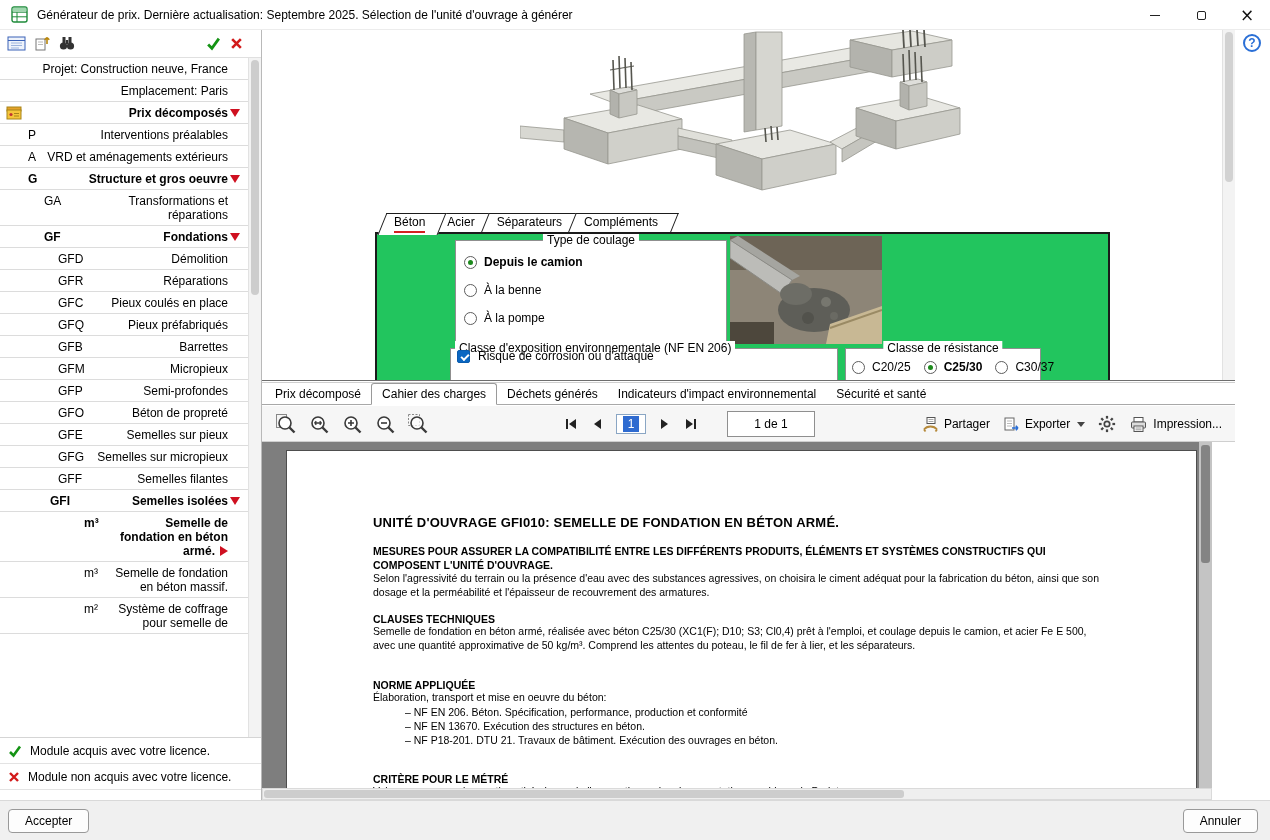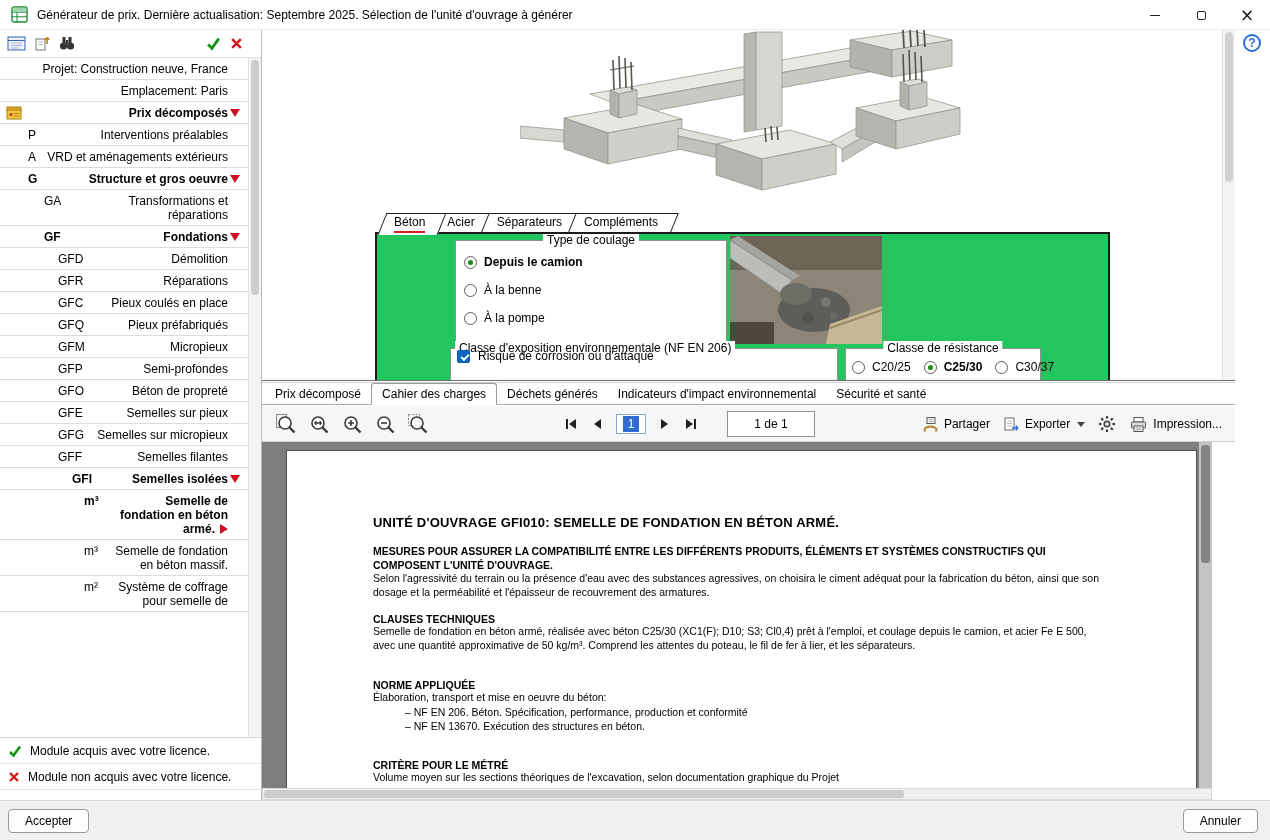--- a/index.html
+++ b/index.html
@@ -238,20 +238,24 @@
       </div>
       <div class="tree-row">
         <span class="tree-code" style="left: 58px;">GFC</span>
         <span class="tree-label" style="margin-left: 72px;">Pieux coulés en place</span>
       </div>
       <div class="tree-row">
         <span class="tree-code" style="left: 58px;">GFQ</span>
         <span class="tree-label" style="margin-left: 92px;">Pieux préfabriqués</span>
       </div>
       <div class="tree-row">
+        <span class="tree-code" style="left: 58px;">GFB</span>
+        <span class="tree-label" style="margin-left: 92px;">Barrettes</span>
+      </div>
+      <div class="tree-row">
         <span class="tree-code" style="left: 58px;">GFM</span>
         <span class="tree-label" style="margin-left: 92px;">Micropieux</span>
       </div>
       <div class="tree-row">
         <span class="tree-code" style="left: 58px;">GFP</span>
         <span class="tree-label" style="margin-left: 92px;">Semi-profondes</span>
       </div>
       <div class="tree-row">
         <span class="tree-code" style="left: 58px;">GFO</span>
         <span class="tree-label" style="margin-left: 92px;">Béton de propreté</span>
@@ -262,21 +266,21 @@
       </div>
       <div class="tree-row">
         <span class="tree-code" style="left: 58px;">GFG</span>
         <span class="tree-label" style="margin-left: 92px;">Semelles sur micropieux</span>
       </div>
       <div class="tree-row">
         <span class="tree-code" style="left: 58px;">GFF</span>
         <span class="tree-label" style="margin-left: 92px;">Semelles filantes</span>
       </div>
       <div class="tree-row bold">
-        <span class="tree-code" style="left: 72px;">GFI</span>
+        <span class="tree-code" style="left: 50px;">GFI</span>
         <span class="tree-label" style="margin-left: 92px;">Semelles isolées</span>
         <span class="arrow-down"></span>
       </div>
       <div class="tree-row bold">
         <span class="tree-code" style="left: 84px;">m³</span>
         <span class="tree-label" style="margin-left: 112px;">Semelle de fondation en béton armé.<span class="arrow-right"></span></span>
       </div>
       <div class="tree-row">
         <span class="tree-code" style="left: 84px;">m³</span>
         <span class="tree-label" style="margin-left: 112px;">Semelle de fondation en béton massif.</span>
@@ -579,20 +583,21 @@
     <div class="page-content" style="padding-top:0;">
         <div class="doc-heading2">MESURES POUR ASSURER LA COMPATIBILITÉ ENTRE LES DIFFÉRENTS PRODUITS, ÉLÉMENTS ET SYSTÈMES CONSTRUCTIFS QUI COMPOSENT L'UNITÉ D'OUVRAGE.</div>
         <div class="doc-para">Selon l'agressivité du terrain ou la présence d'eau avec des substances agressives, on choisira le ciment adéquat pour la fabrication du béton, ainsi que son dosage et la perméabilité et l'épaisseur de recouvrement des armatures.</div>
         <div class="doc-heading">CLAUSES TECHNIQUES</div>
         <div class="doc-para">Semelle de fondation en béton armé, réalisée avec béton C25/30 (XC1(F); D10; S3; Cl0,4) prêt à l'emploi, et coulage depuis le camion, et acier Fe E 500, avec une quantité approximative de 50 kg/m³. Comprend les attentes du poteau, le fil de fer à lier, et les séparateurs.</div>
         <div class="doc-heading gap">NORME APPLIQUÉE</div>
         <div class="doc-para">Élaboration, transport et mise en oeuvre du béton:</div>
         <div class="doc-list">
           <div class="doc-li">–  NF EN 206. Béton. Spécification, performance, production et conformité</div>
           <div class="doc-li">–  NF EN 13670. Exécution des structures en béton.</div>
+          <div class="doc-li">–  NF P18-201. DTU 21. Travaux de bâtiment. Exécution des ouvrages en béton.</div>
         </div>
         <div class="doc-heading gap">CRITÈRE POUR LE MÉTRÉ</div>
         <div class="doc-para">Volume moyen sur les sections théoriques de l'excavation, selon documentation graphique du Projet</div>
       </div>
   </div>
   <div class="v-scroll">
       <div class="v-thumb"></div>
     </div>
 </div>
 <div class="h-scroll">

